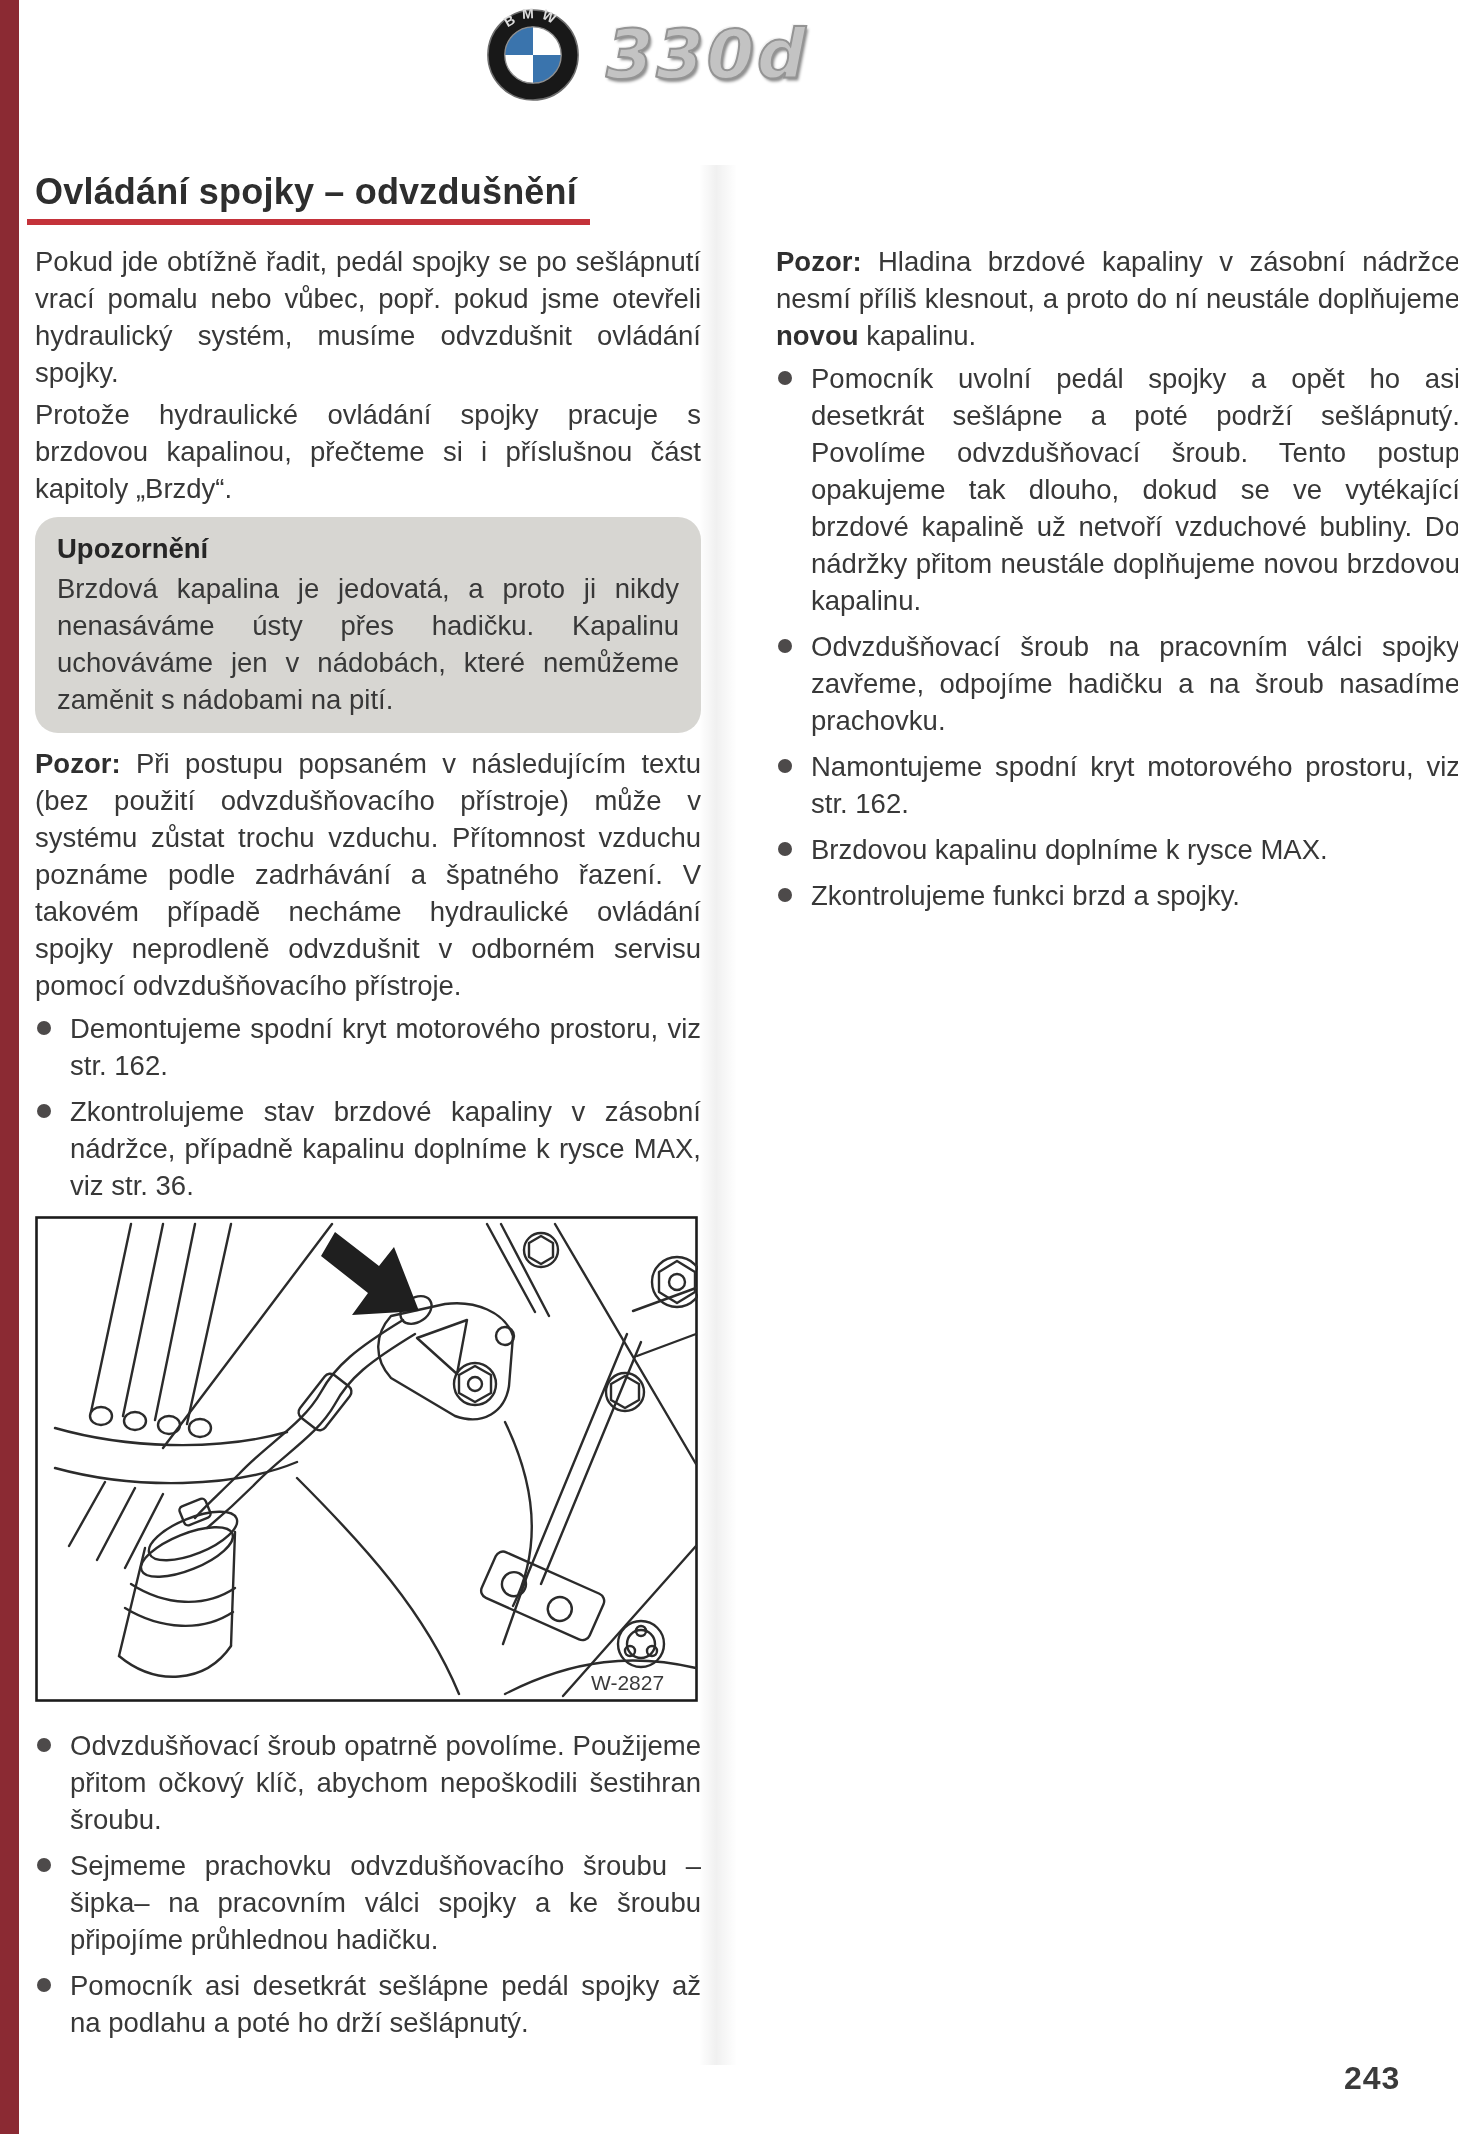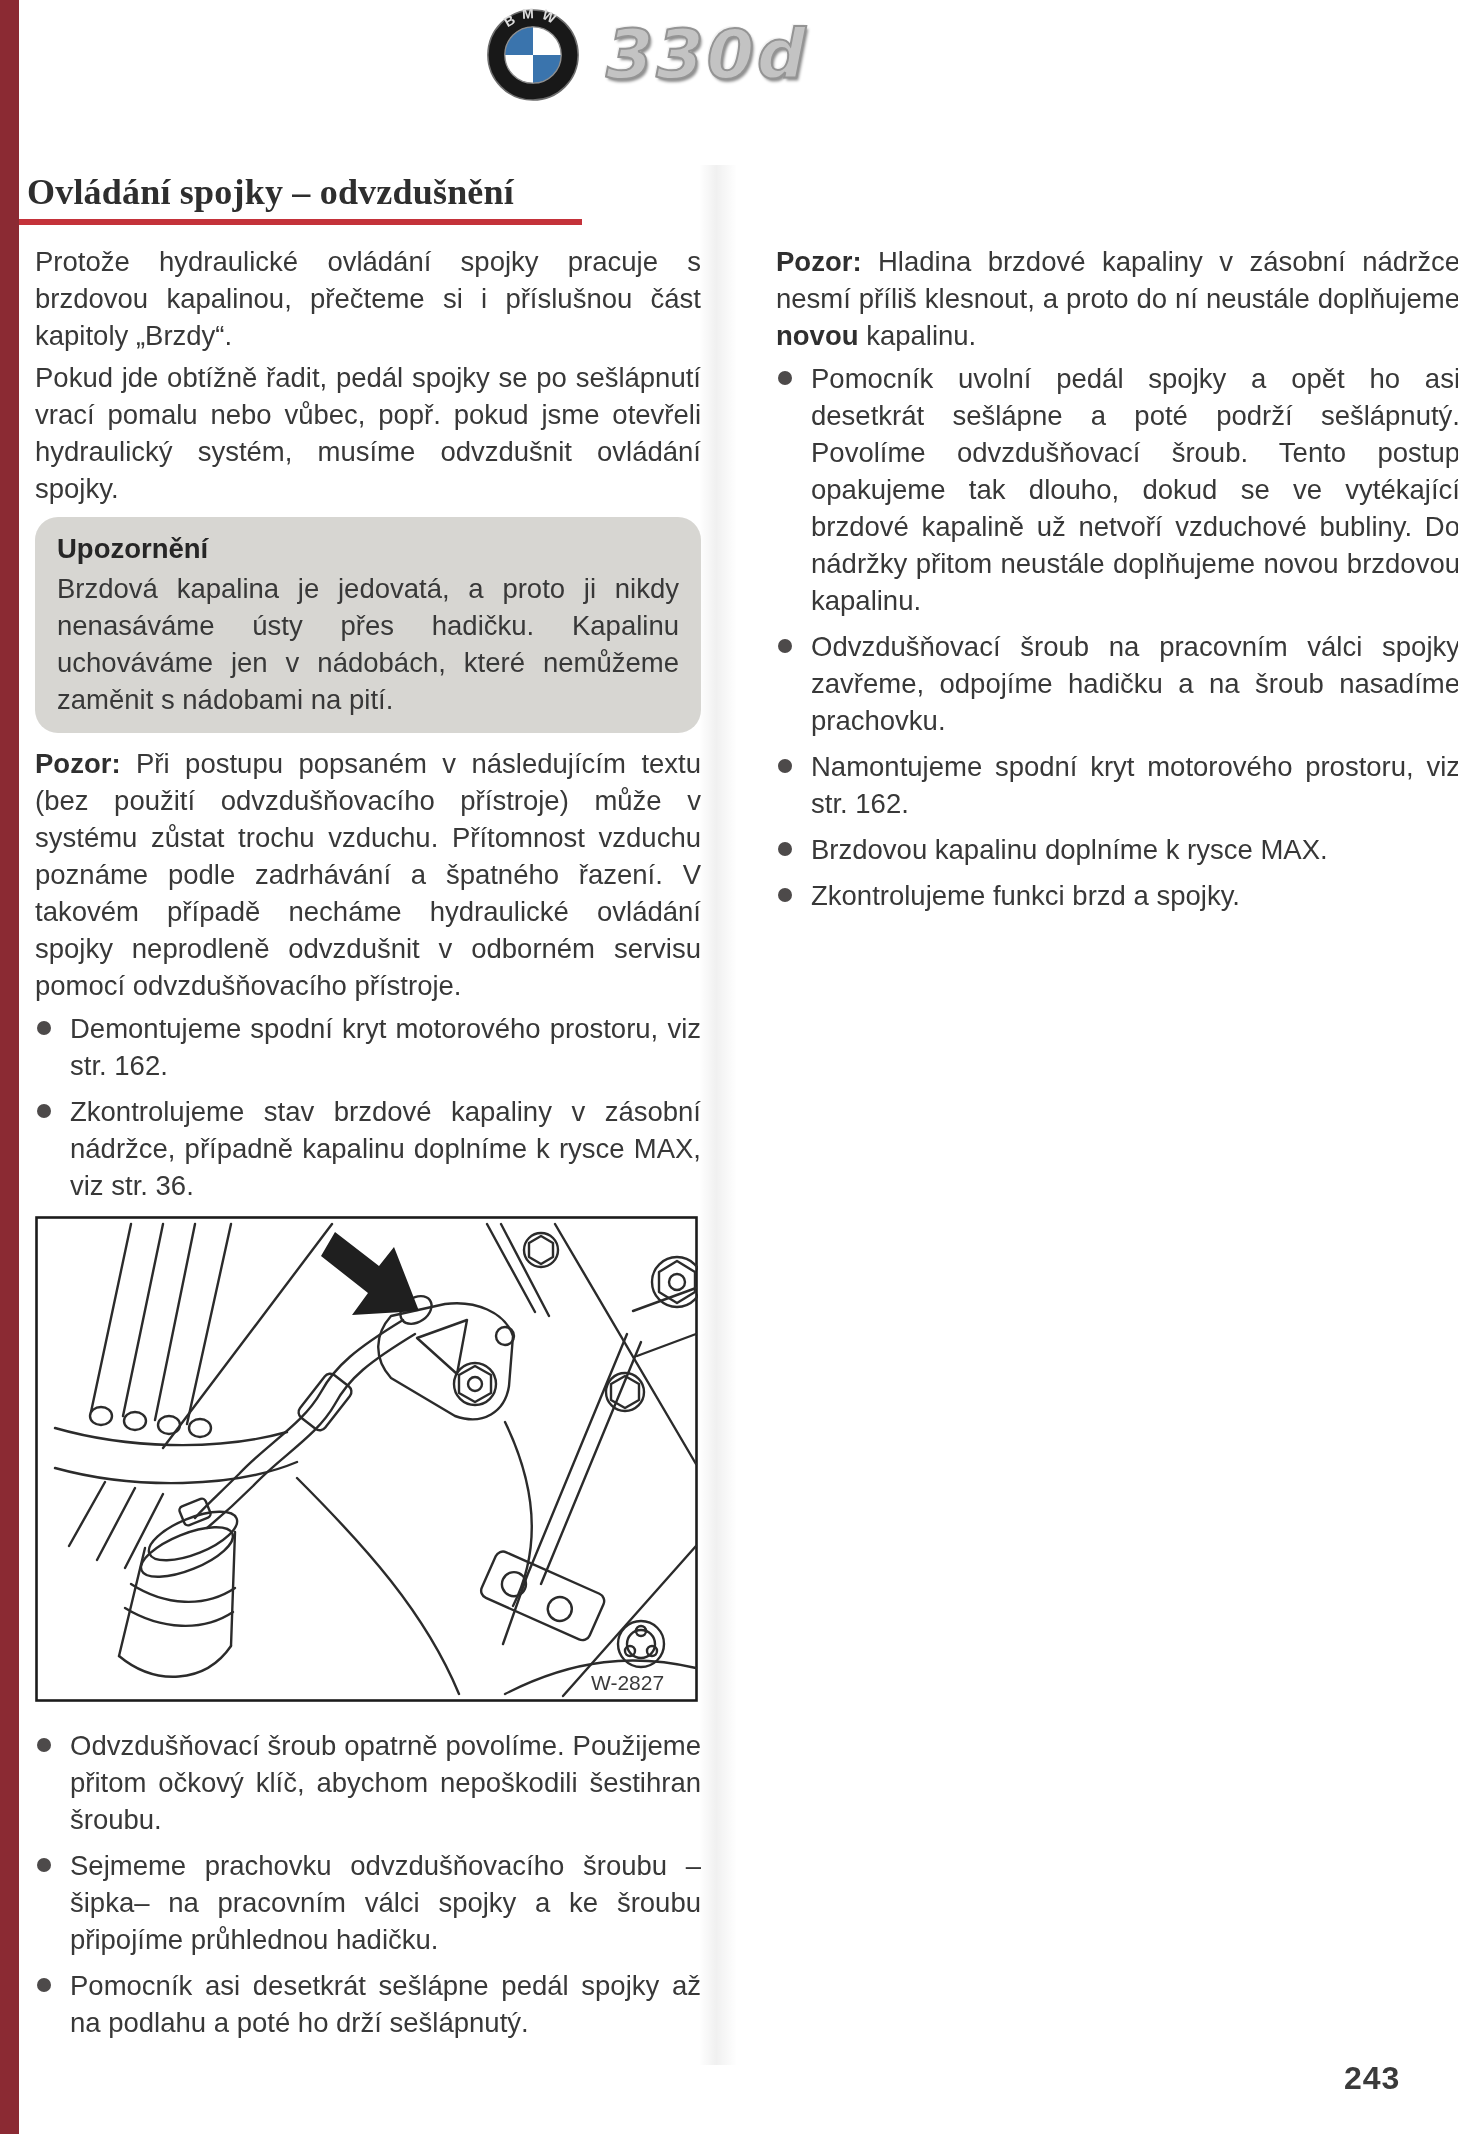--- a/index.html
+++ b/index.html
@@ -13,21 +13,21 @@
   
   .logo-row{position:absolute;left:486px;top:8px;display:flex;align-items:center;gap:26px;}
   .roundel{width:94px;height:94px;}
   .badge{
     font-family:"DejaVu Sans", sans-serif;font-style:italic;font-weight:800;
     font-size:68px;line-height:84px;color:#c3c3c3;letter-spacing:3px;
     text-shadow:-2px -2px 1px #f2f2f2, 2px 3px 3px #8d8d8d, 0 0 2px #9c9c9c;
     -webkit-text-stroke:2px #949494;
   }
   
-  .heading{position:absolute;left:27px;top:170px;font-family:Liberation Serif, serif;}
+  .heading{position:absolute;left:35px;top:170px;}
   .heading h1{
     margin:0;font-size:36px;line-height:44px;font-weight:700;color:#2e2e2e;letter-spacing:0.2px;
   }
   .heading .rule{width:563px;height:6px;background:#c4323a;margin:5px 0 0 -8px;}
   
   .col{position:absolute;top:243px;font-size:27.5px;line-height:37px;text-align:justify;}
   .col-left{left:35px;width:666px;}
   .col-right{left:776px;width:684px;}
   .col p{margin:0 0 5px 0;}
   .col strong{color:#2f2f2f;}
@@ -74,22 +74,22 @@
     </svg>
     <div class="badge">330d</div>
   </div>
 
   <div class="heading">
     <h1>Ovládání spojky – odvzdušnění</h1>
     <div class="rule"></div>
   </div>
 
   <div class="col col-left">
+    <p>Pokud jde obtížně řadit, pedál spojky se po sešlápnutí vrací pomalu nebo vůbec, popř. pokud jsme otevřeli hydraulický systém, musíme odvzdušnit ovládání spojky.</p>
     <p>Protože hydraulické ovládání spojky pracuje s brzdovou kapalinou, přečteme si i příslušnou část kapitoly „Brzdy“.</p>
-    <p>Pokud jde obtížně řadit, pedál spojky se po sešlápnutí vrací pomalu nebo vůbec, popř. pokud jsme otevřeli hydraulický systém, musíme odvzdušnit ovládání spojky.</p>
 
     <div class="notice">
       <p class="notice-title">Upozornění</p>
       <p>Brzdová kapalina je jedovatá, a proto ji nikdy nenasáváme ústy přes hadičku. Kapalinu uchováváme jen v nádobách, které nemůžeme zaměnit s nádobami na pití.</p>
     </div>
 
     <p class="warn"><strong>Pozor:</strong><span> Při postupu popsaném v následujícím textu (bez použití odvzdušňovacího přístroje) může v systému zůstat trochu vzduchu. Přítomnost vzduchu poznáme podle zadrhávání a špatného řazení. V takovém případě necháme hydraulické ovládání spojky neprodleně odvzdušnit v odborném servisu pomocí odvzdušňovacího přístroje.</span></p>
 
     <ul class="bullets">
       <li>

